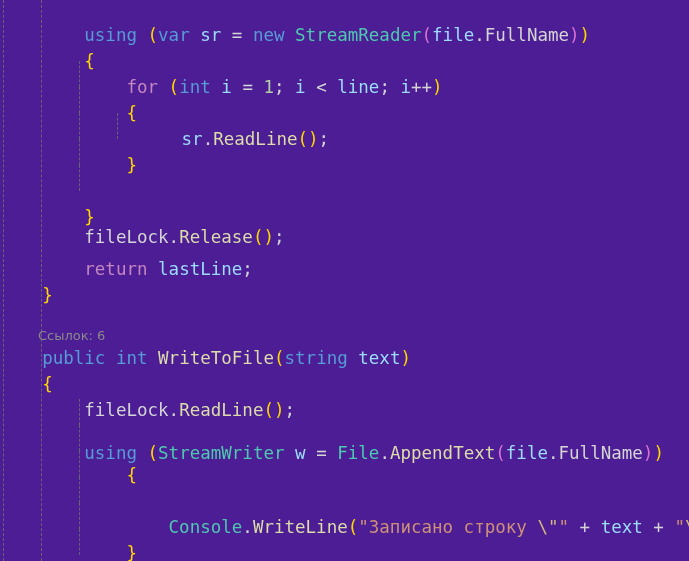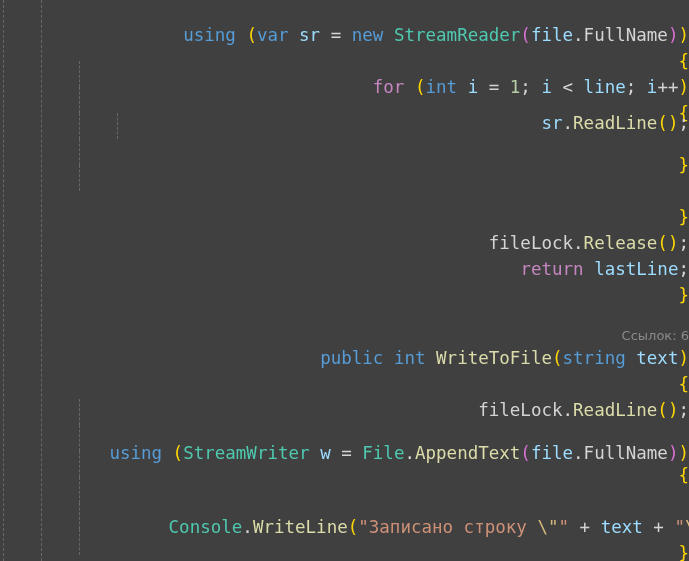--- a/index.html
+++ b/index.html
@@ -11,23 +11,22 @@
     width: 689px;
     height: 561px;
     overflow: hidden;
     font-family: "DejaVu Sans Mono", "Liberation Mono", monospace;
   }
 
   #editor {
     position: relative;
     width: 689px;
     height: 561px;
-    background: #404040;
+    background: #4c1d95;
     overflow: hidden;
-    text-align: right;
   }
 
   
   .guide {
     position: absolute;
     top: 0;
     bottom: 0;
     width: 0px;
     border-left: 1px dashed #6e6e6e;
     opacity: .85;
@@ -111,24 +110,24 @@
   <div class="lguide" style="left:79px; top:451px;"></div>
   <div class="lguide" style="left:79px; top:477px;"></div>
   <div class="lguide" style="left:79px; top:503px;"></div>
   <div class="lguide" style="left:79px; top:529px;"></div>
 
   <div class="code-lines" id="code-lines">
       <div class="line" style="top: 22px;"><span class="txt punc">        </span><span class="txt kw">using</span><span class="txt punc"> </span><span class="txt paren1">(</span><span class="txt kw">var</span><span class="txt punc"> </span><span class="txt var">sr</span><span class="txt punc"> = </span><span class="txt kw">new</span><span class="txt punc"> </span><span class="txt type">StreamReader</span><span class="txt paren2">(</span><span class="txt var">file</span><span class="txt punc">.</span><span class="txt field">FullName</span><span class="txt paren2">)</span><span class="txt paren1">)</span></div>
       <div class="line" style="top: 48px;"><span class="txt punc">        </span><span class="txt paren1">{</span></div>
       <div class="line" style="top: 74px;"><span class="txt punc">            </span><span class="txt ctl">for</span><span class="txt punc"> </span><span class="txt paren1">(</span><span class="txt kw">int</span><span class="txt punc"> </span><span class="txt var">i</span><span class="txt punc"> = </span><span class="txt num">1</span><span class="txt punc">; </span><span class="txt var">i</span><span class="txt punc"> &lt; </span><span class="txt var">line</span><span class="txt punc">; </span><span class="txt var">i</span><span class="txt punc">++</span><span class="txt paren1">)</span></div>
       <div class="line" style="top: 100px;"><span class="txt punc">            </span><span class="txt paren1">{</span></div>
-      <div class="line" style="top: 110px;"><span class="txt punc">                </span><span class="txt var">sr</span><span class="txt punc">.</span><span class="txt method">ReadLine</span><span class="txt paren1">(</span><span class="txt paren1">)</span><span class="txt punc">;</span></div>
+      <div class="line" style="top: 126px; padding-left: 13px;"><span class="txt punc">                </span><span class="txt var">sr</span><span class="txt punc">.</span><span class="txt method">ReadLine</span><span class="txt paren1">(</span><span class="txt paren1">)</span><span class="txt punc">;</span></div>
       <div class="line" style="top: 152px;"><span class="txt punc">            </span><span class="txt paren1">}</span></div>
       <div class="line" style="top: 204px;"><span class="txt punc">        </span><span class="txt paren1">}</span></div>
-      <div class="line" style="top: 230px; margin-left: 20px;"><span class="txt punc">        </span><span class="txt field">fileLock</span><span class="txt punc">.</span><span class="txt method">Release</span><span class="txt paren1">(</span><span class="txt paren1">)</span><span class="txt punc">;</span></div>
+      <div class="line" style="top: 224px;"><span class="txt punc">        </span><span class="txt field">fileLock</span><span class="txt punc">.</span><span class="txt method">Release</span><span class="txt paren1">(</span><span class="txt paren1">)</span><span class="txt punc">;</span></div>
       <div class="line" style="top: 256px;"></div>
       <div class="line" style="top: 256px;"><span class="txt punc">        </span><span class="txt ctl">return</span><span class="txt punc"> </span><span class="txt var">lastLine</span><span class="txt punc">;</span></div>
       <div class="line" style="top: 282px;"><span class="txt punc">    </span><span class="txt paren1">}</span></div>
       <div class="line" style="top: 308px;"></div>
       <div class="line" style="top: 345px;"><span class="txt punc">    </span><span class="txt kw">public</span><span class="txt punc"> </span><span class="txt kw">int</span><span class="txt punc"> </span><span class="txt method">WriteToFile</span><span class="txt paren1">(</span><span class="txt kw">string</span><span class="txt punc"> </span><span class="txt var">text</span><span class="txt paren1">)</span></div>
       <div class="line" style="top: 371px;"><span class="txt punc">    </span><span class="txt paren1">{</span></div>
       <div class="line" style="top: 397px;"><span class="txt punc">        </span><span class="txt field">fileLock</span><span class="txt punc">.</span><span class="txt method">ReadLine</span><span class="txt paren1">(</span><span class="txt paren1">)</span><span class="txt punc">;</span></div>
       <div class="line" style="top: 423px;"></div>
       <div class="line" style="top: 440px;"><span class="txt punc">        </span><span class="txt kw">using</span><span class="txt punc"> </span><span class="txt paren1">(</span><span class="txt type">StreamWriter</span><span class="txt punc"> </span><span class="txt var">w</span><span class="txt punc"> = </span><span class="txt type">File</span><span class="txt punc">.</span><span class="txt method">AppendText</span><span class="txt paren2">(</span><span class="txt var">file</span><span class="txt punc">.</span><span class="txt field">FullName</span><span class="txt paren2">)</span><span class="txt paren1">)</span></div>
       <div class="line" style="top: 462px;"><span class="txt punc">            </span><span class="txt paren1">{</span></div>

